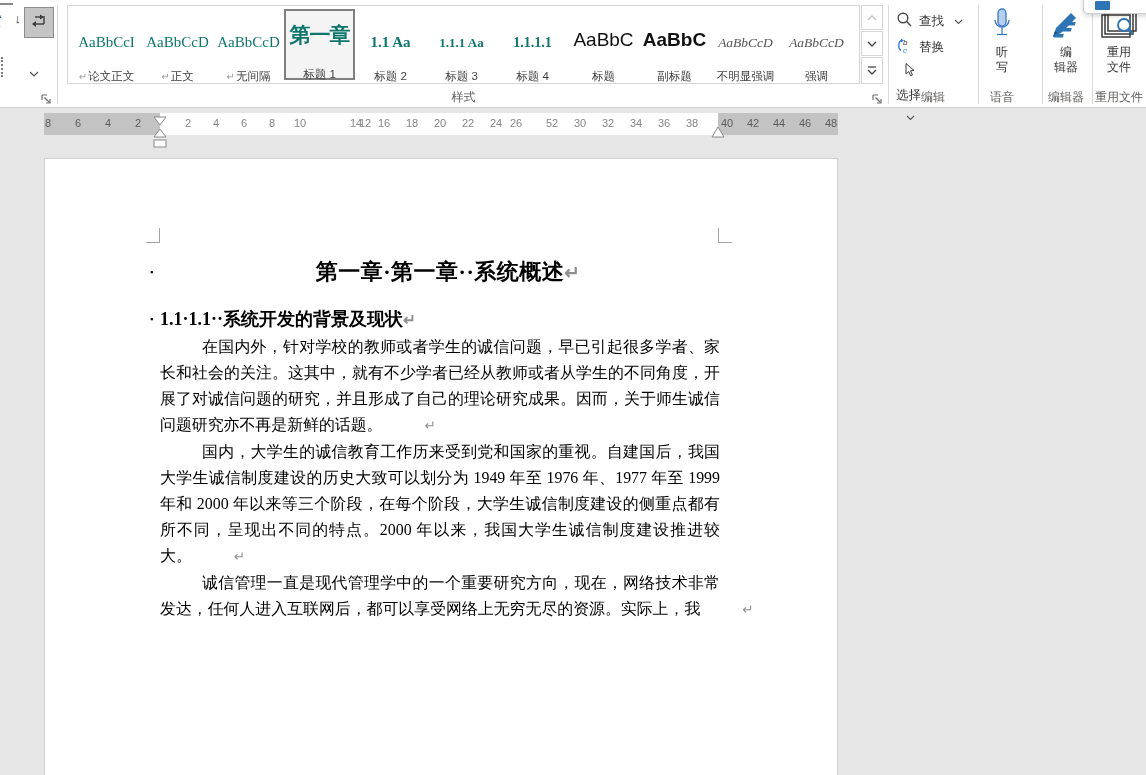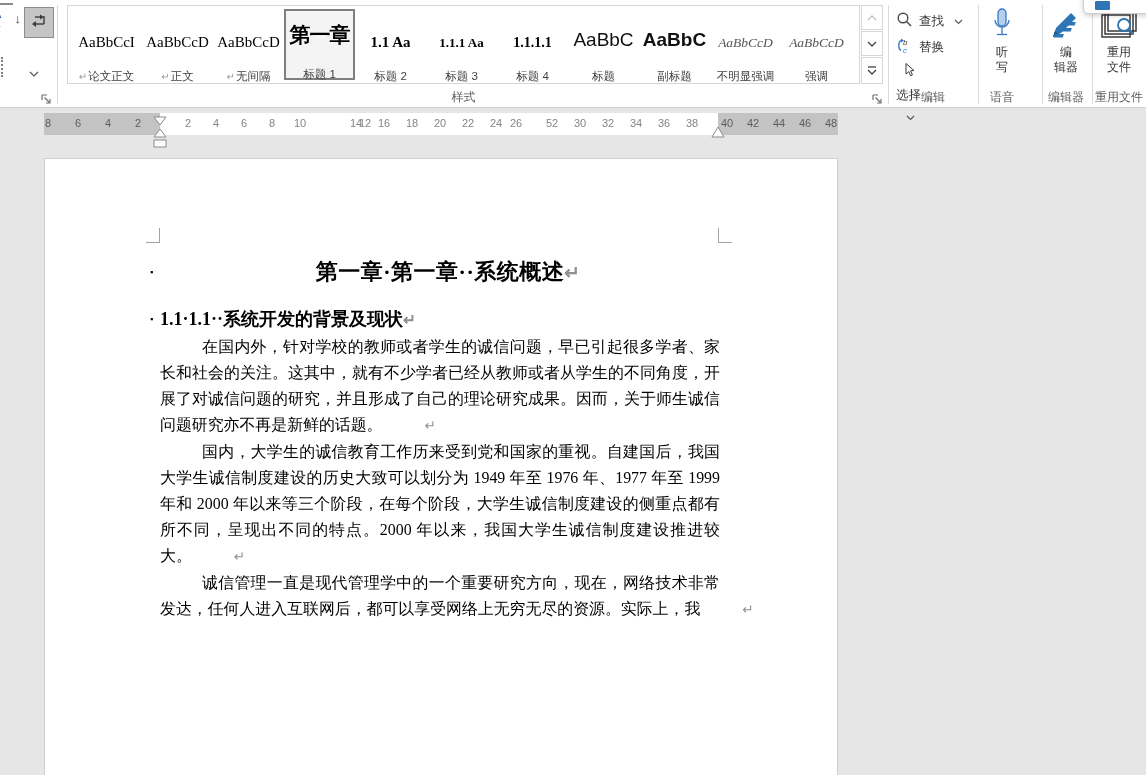--- a/index.html
+++ b/index.html
@@ -22,21 +22,21 @@
   .sort-icon .arr { position:absolute; right:0px; top:3px; color:#444; font-size:13px; font-weight:normal; }
   .toggle-btn { position:absolute; left:24px; top:7px; width:30px; height:31px; background:#c5c5c5; border:1px solid #8e8c89; display:flex; align-items:center; justify-content:center; }
   .dotted-icon { position:absolute; left:1px; top:57px; height:20px; width:3px; border-left:2px dotted #7f7f7f; }
   .chev-left2 { position:absolute; left:29px; top:63px; }
   .dlg-launcher { position:absolute; width:13px; height:13px; }
 
   
   #gallery-box { position:absolute; left:67px; top:5px; width:793px; height:79px; border:1px solid #d8d6d4; background:#fff; display:flex; padding:2px 3px; }
   .gitem { width:71px; height:71px; margin-top:1px; padding-top:5px; text-align:center; position:relative; flex:0 0 auto; border:2px solid transparent; }
   .gitem.sel { border:2px solid #7f7f7f; background:#f4f4f4; padding-top:3px; }
-  .gprev { height:38px; display:flex; align-items:flex-end; justify-content:center; overflow:hidden; white-space:nowrap; color:#000000; padding-bottom:3px; }
+  .gprev { height:38px; display:flex; align-items:flex-end; justify-content:center; overflow:hidden; white-space:nowrap; color:#0f766e; padding-bottom:3px; }
   .k-body    { font-family:"Liberation Serif",serif; font-size:15px; }
   .k-h1cn    { font-family:Liberation Serif, serif; font-size:21px; font-weight:700; letter-spacing:-1px; }
   .k-h2      { font-family:"Liberation Serif",serif; font-size:15px; font-weight:700; }
   .k-h3      { font-family:"Liberation Serif",serif; font-size:13px; font-weight:700; }
   .k-h4      { font-family:"Liberation Serif",serif; font-size:14px; font-weight:700; }
   .k-title   { font-size:19px; color:#111; }
   .k-subtitle{ font-size:19px; font-weight:700; color:#111; }
   .k-em      { font-family:"Liberation Serif",serif; font-size:13.5px; font-style:italic; color:#555; }
   .glabel { font-size:11.5px; color:#3f3f3f; margin-top:15px; white-space:nowrap; overflow:hidden; }
   .lmark { color:#9a9a9a; font-size:10px; margin-right:1px; }

